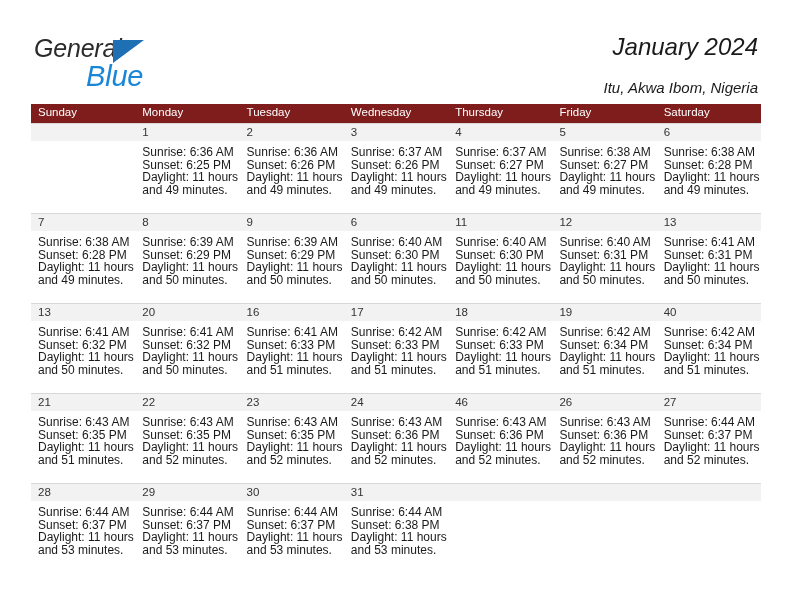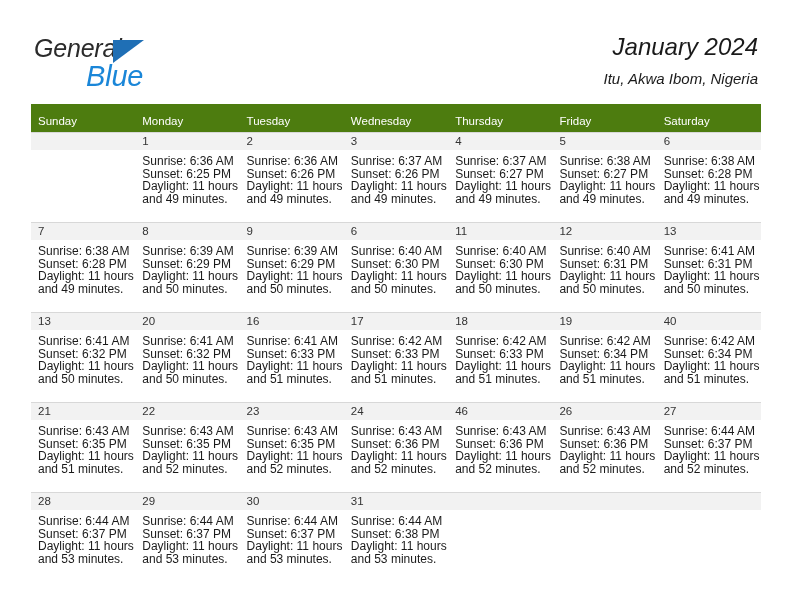--- a/index.html
+++ b/index.html
@@ -73,40 +73,40 @@
   .cal-title {
     font-size: 24px;
     color: #1a1a1a;
     line-height: 34px;
     white-space: nowrap;
   }
   .cal-subtitle {
     font-size: 15px;
     color: #1a1a1a;
     line-height: 22px;
-    margin-top: 4px;
+    margin-top: 13px;
     white-space: nowrap;
   }
 
   
   .calendar {
     position: absolute;
     left: 31px;
     top: 104px;
     width: 730px;
     border-collapse: collapse;
     table-layout: fixed;
   }
   .calendar th {
-    background: #4d7c0f;
+    background: #7f1d1d;
     color: #ffffff;
     font-size: 11.5px;
     font-weight: normal;
     text-align: left;
-    padding: 11px 0 5px 7px;
+    padding: 2px 0 5px 7px;
     height: 19px;
     box-sizing: border-box;
     border: none;
   }
   .calendar td {
     vertical-align: top;
     padding: 0;
     border: none;
     width: 104.28px;
     height: 90px;

